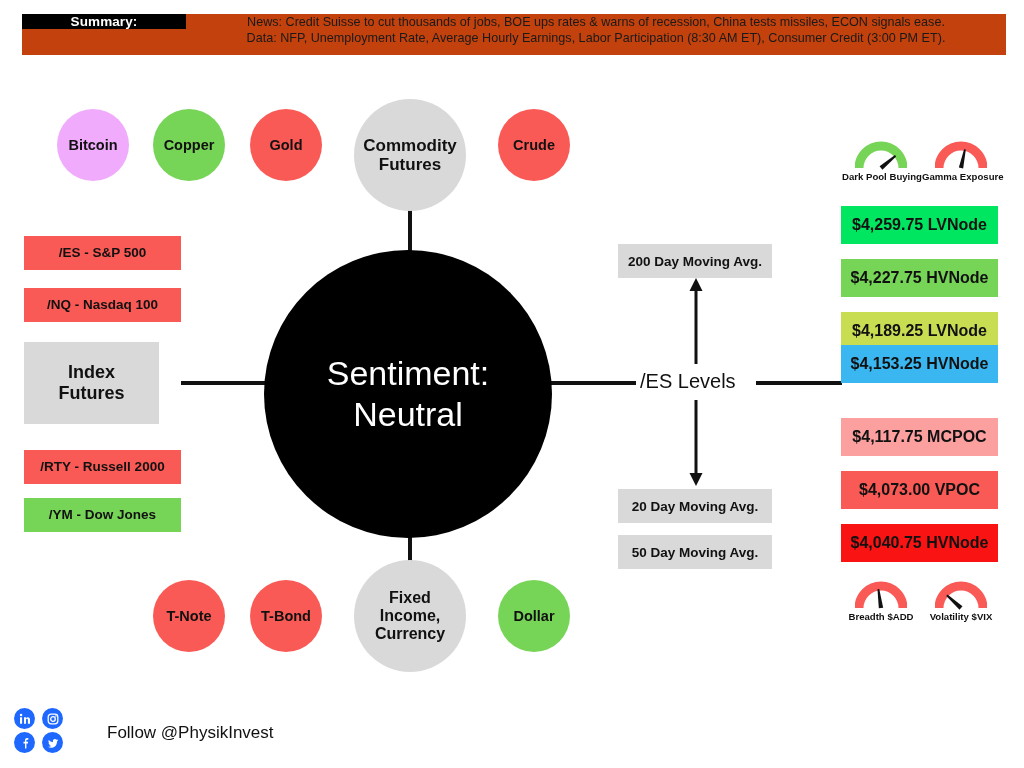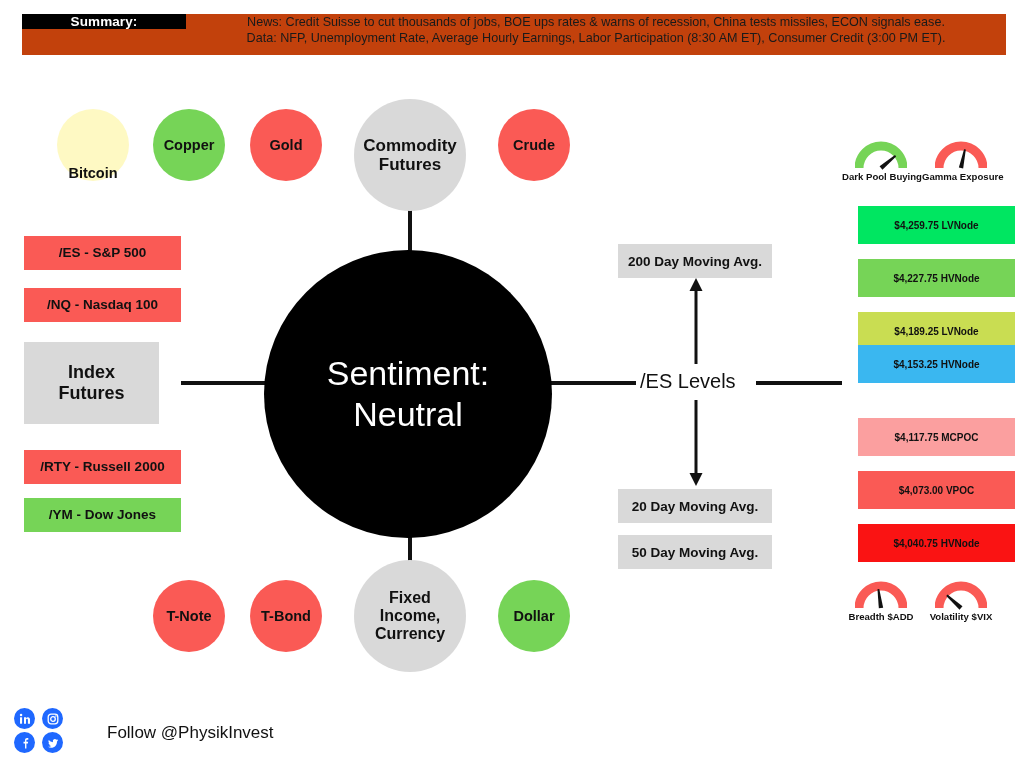--- a/index.html
+++ b/index.html
@@ -133,24 +133,23 @@
 
   
   .level-box {
     position: absolute;
     left: 841px;
     width: 157px;
     height: 38px;
     display: flex;
     align-items: center;
     justify-content: center;
-    font-size: 10px;
-    font-weight: bold;
-    color: #111111;
-    margin-left: 17px;
+    font-size: 16px;
+    font-weight: bold;
+    color: #111111;
   }
 
   
   .line-h {
     position: absolute;
     height: 4px;
     background: #111111;
   }
   .line-v {
     position: absolute;
@@ -236,21 +235,21 @@
   <div class="line-v" style="left:408px; top:210px; height:44px;"></div>
 
   <div class="line-v" style="left:408px; top:533px; height:44px;"></div>
 
   <div class="line-h" style="left:181px; top:381px; width:85px;"></div>
 
   <div class="line-h" style="left:551px; top:381px; width:85px;"></div>
 
   <div class="line-h" style="left:756px; top:381px; width:86px;"></div>
 
-  <div class="node-circle node-small" style="left:57px; top:109px; background:#fef9c3;align-items:flex-end;">
+  <div class="node-circle node-small" style="left:57px; top:109px; background:#f0abfc;">
     <span>Bitcoin</span>
   </div>
   <div class="node-circle node-small" style="left:153px; top:109px; background:#76d457;">
     <span>Copper</span>
   </div>
   <div class="node-circle node-small" style="left:250px; top:109px; background:#fa5a55;">
     <span>Gold</span>
   </div>
   <div class="node-circle node-hub" style="left:354px; top:99px;">
     <span style="white-space:pre-line;">Commodity

